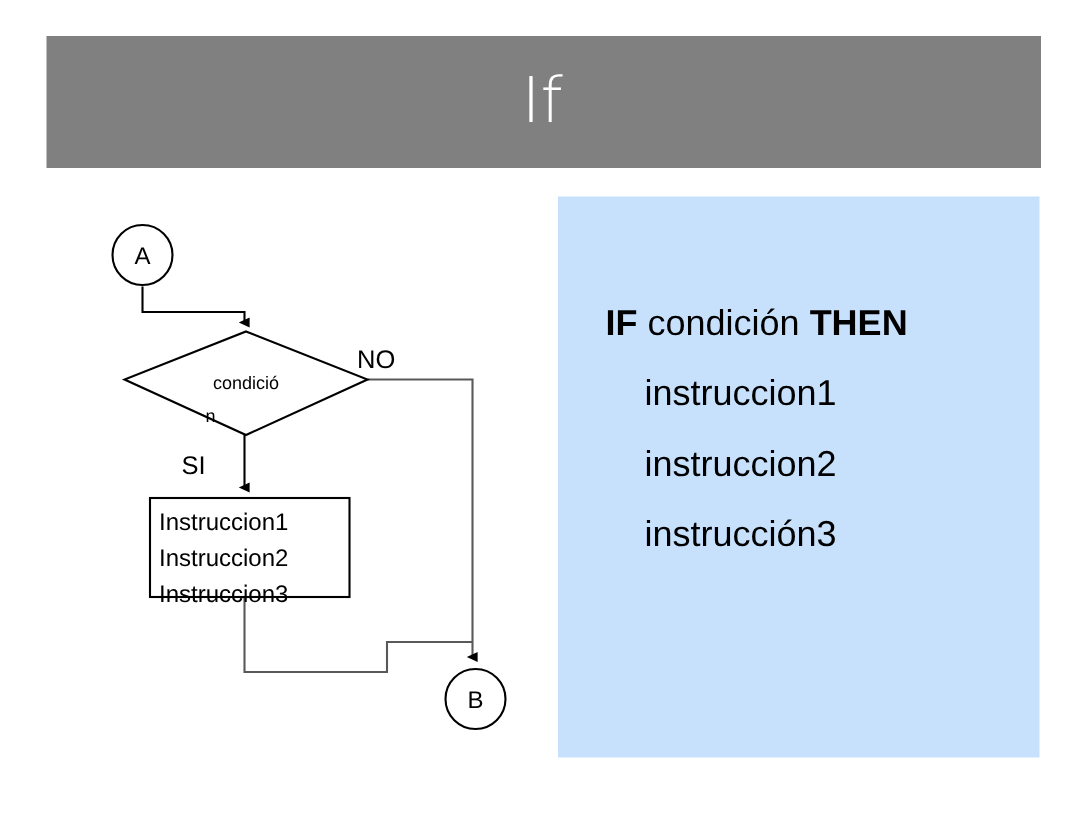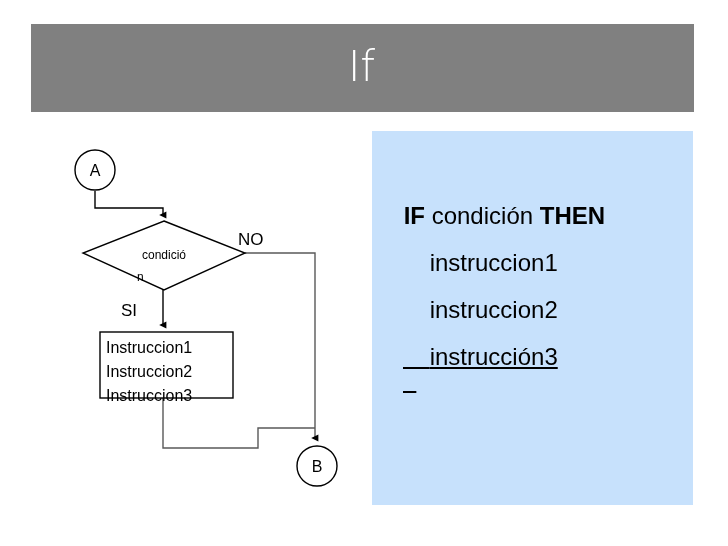--- a/index.html
+++ b/index.html
@@ -102,21 +102,21 @@
   }
   .code-line.indent {
     left: 31px;
   }
   .code-line b {
     font-weight: bold;
   }
   #code-line-0 { top: 49px; }
   #code-line-1 { top: 96px; }
   #code-line-2 { top: 143px; }
-  #code-line-3 { top: 190px; text-decoration: underline; }
+  #code-line-3 { top: 190px; }
   #code-line-4 { top: 237px; }
 </style>
 </head>
 <body>
 
 <div id="title-banner">
   <span id="title-text">If</span>
 </div>
 
 <div id="flowchart-panel">

